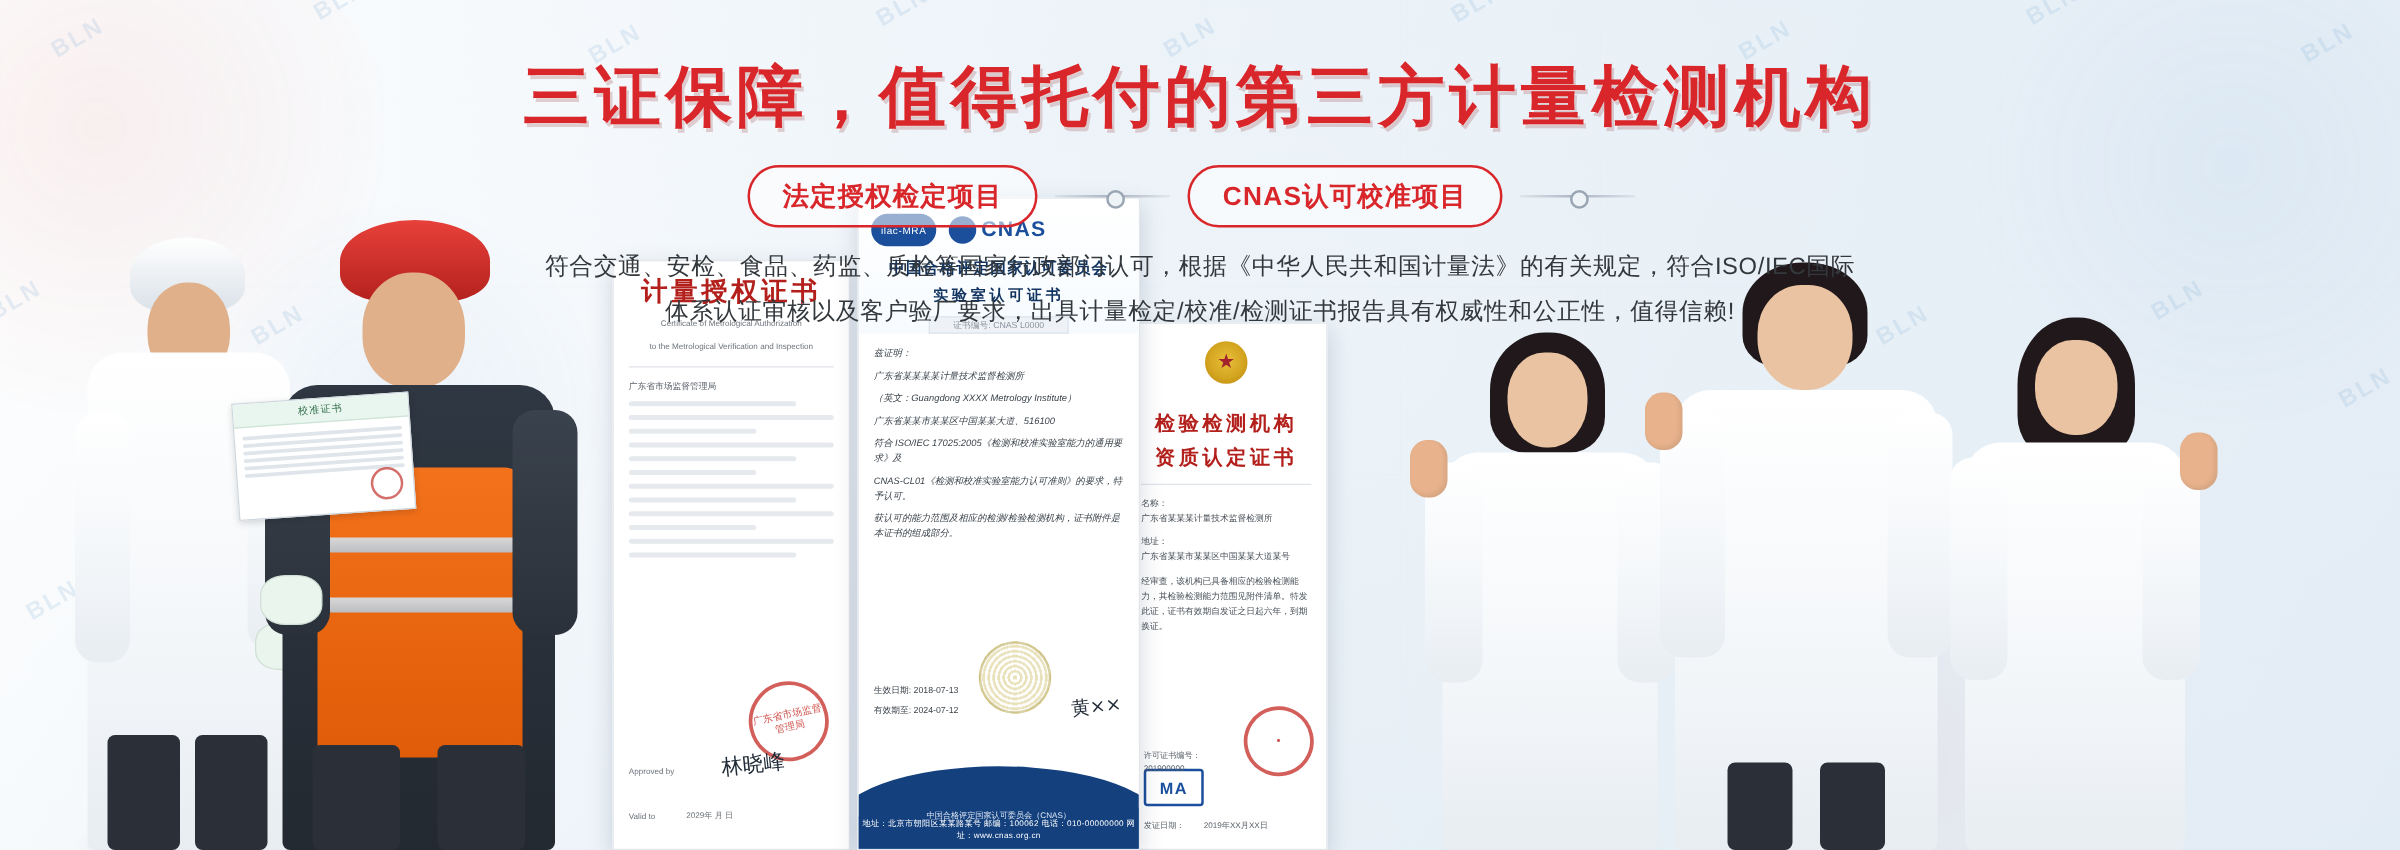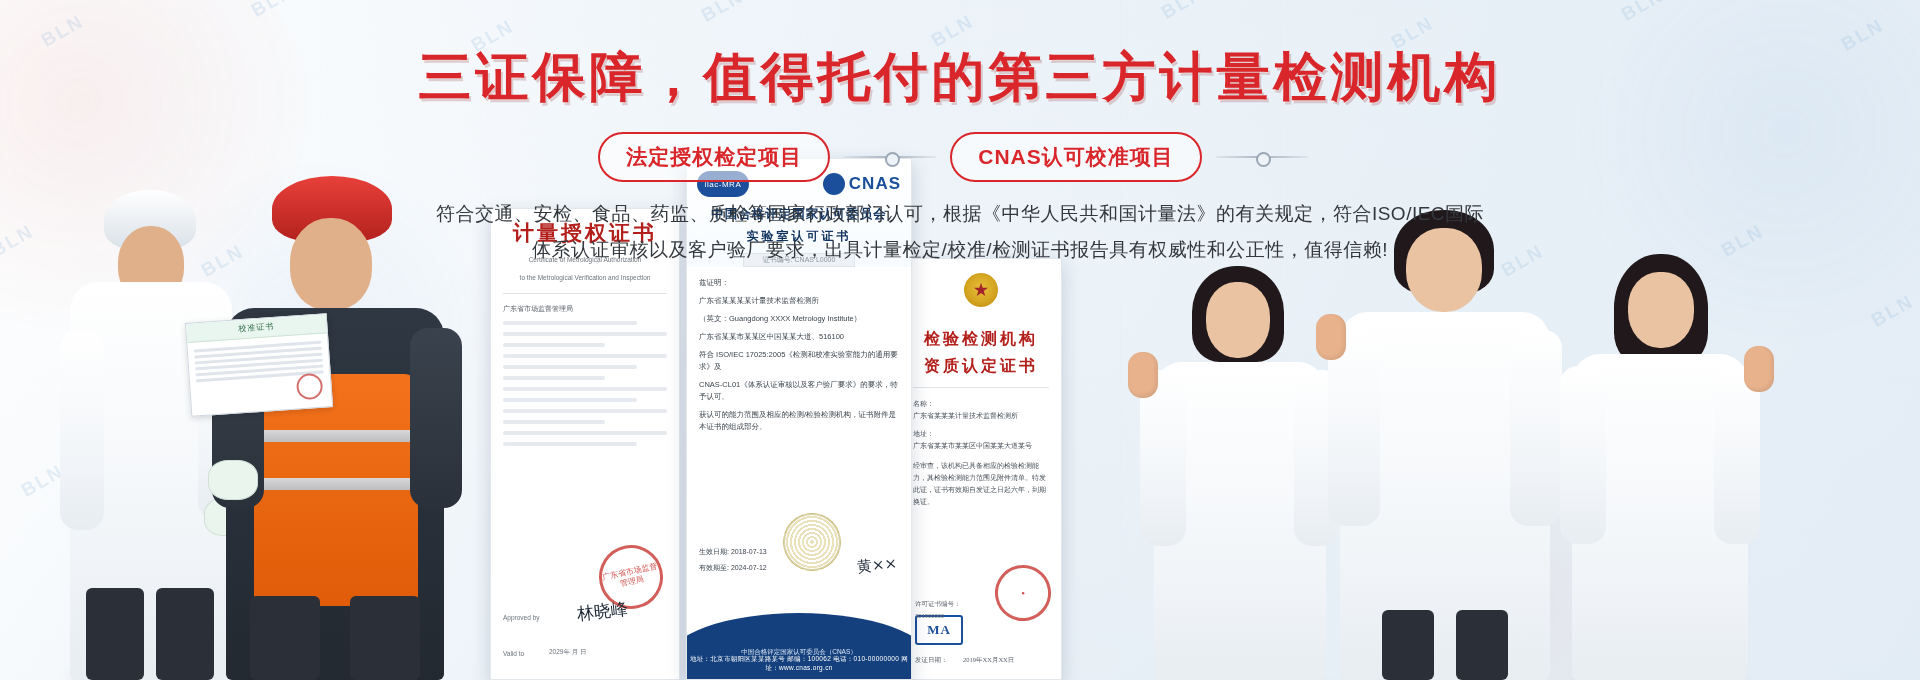--- a/index.html
+++ b/index.html
@@ -115,21 +115,21 @@
 
   
   .certs{position:absolute;left:490px;bottom:0;width:640px;height:520px;z-index:6;}
   .cert{
     position:absolute;bottom:0;background:#fff;
     box-shadow:0 6px 18px rgba(20,40,70,.18);
     border:1px solid #e2e7ec;overflow:hidden;
   }
   .cert-1{left:0;width:188px;height:470px;}
   .cert-2{left:196px;width:224px;height:520px;z-index:3;}
-  .cert-3{left:410px;width:160px;height:420px;font-family:Liberation Serif, serif;}
+  .cert-3{left:410px;width:160px;height:420px;}
 
   .emblem{
     width:34px;height:34px;margin:0 auto;border-radius:50%;
     background:radial-gradient(circle at 50% 45%, #e8bf3a 0%, #d4a520 55%, #b8860b 100%);
     position:relative;
   }
   .emblem::after{
     content:"★";position:absolute;inset:0;display:flex;align-items:center;justify-content:center;
     color:#a3232b;font-size:16px;line-height:1;
   }
@@ -152,35 +152,35 @@
   }
   .sign{
     position:absolute;font-family:"DejaVu Serif","Liberation Serif",serif;
     color:#1f2a36;font-size:17px;transform:rotate(-6deg);
   }
   
   .cnas-top{
     background:linear-gradient(180deg,#ffffff 0%,#f7fbff 100%);
     padding:12px 10px 0;text-align:center;
   }
-  .cnas-logos{display:flex;align-items:center;justify-content:space-between;gap:10px;}
+  .cnas-logos{display:flex;align-items:center;justify-content:flex-start;gap:10px;}
   .ilac{
     width:52px;height:26px;border-radius:13px;background:#1b4f9c;color:#fff;
     font-size:8px;display:flex;align-items:center;justify-content:center;letter-spacing:.5px;
   }
   .cnas-mark{display:flex;align-items:center;gap:4px;}
   .cnas-dot{width:22px;height:22px;border-radius:50%;background:#1b4f9c;}
   .cnas-word{font-size:17px;font-weight:700;color:#1b4f9c;letter-spacing:1px;}
   .cnas-t1{font-size:12.5px;font-weight:700;color:#11335f;margin-top:9px;letter-spacing:1px;}
   .cnas-t2{font-size:12px;font-weight:700;color:#11335f;margin-top:5px;letter-spacing:3px;}
   .cnas-no{
     margin:8px auto 0;width:110px;height:12px;background:#eef2f7;border:1px solid #dde4ec;
     font-size:7px;color:#8b949d;display:flex;align-items:center;justify-content:center;
   }
-  .cnas-body{padding:10px 12px 0;font-size:7.5px;color:#3c444c;line-height:12px;}
+  .cnas-body{padding:10px 12px 0;font-size:7.5px;color:#3c444c;line-height:12px;font-style:italic;}
   .cnas-body p{margin:0 0 6px;}
   .cnas-ring{
     position:absolute;left:96px;bottom:108px;width:54px;height:54px;border-radius:50%;
     background:repeating-radial-gradient(circle, rgba(190,170,60,.35) 0 2px, rgba(255,255,255,0) 2px 4px);
     border:2px solid rgba(170,150,50,.45);
   }
   .cnas-wave{
     position:absolute;left:0;right:0;bottom:0;height:86px;
     background:
       radial-gradient(120% 100% at 10% 120%, #17427f 0%, #17427f 42%, rgba(23,66,127,0) 43%),
@@ -383,21 +383,21 @@
         <div class="cnas-t1">中国合格评定国家认可委员会</div>
         <div class="cnas-t2">实验室认可证书</div>
         <div class="cnas-no">证书编号: CNAS L0000</div>
       </div>
       <div class="cnas-body">
         <p>兹证明：</p>
         <p>广东省某某某某计量技术监督检测所</p>
         <p>（英文：Guangdong XXXX Metrology Institute）</p>
         <p>广东省某某市某某区中国某某大道、516100</p>
         <p>符合 ISO/IEC 17025:2005《检测和校准实验室能力的通用要求》及</p>
-        <p>CNAS-CL01《体系认证审核以及客户验厂要求》的要求，特予认可。</p>
+        <p>CNAS-CL01《检测和校准实验室能力认可准则》的要求，特予认可。</p>
         <p>获认可的能力范围及相应的检测/检验检测机构，证书附件是本证书的组成部分。</p>
       </div>
       <div style="position:absolute;left:12px;bottom:122px;font-size:7px;color:#3c444c;">生效日期: 2018-07-13</div>
       <div style="position:absolute;left:12px;bottom:106px;font-size:7px;color:#3c444c;">有效期至: 2024-07-12</div>
       <div class="cnas-ring"></div>
       <div class="sign" style="right:14px;bottom:104px;font-size:15px;">黄××</div>
       <div class="cnas-wave">
         <div class="w2"></div>
         <div class="w1"></div>
       </div>

